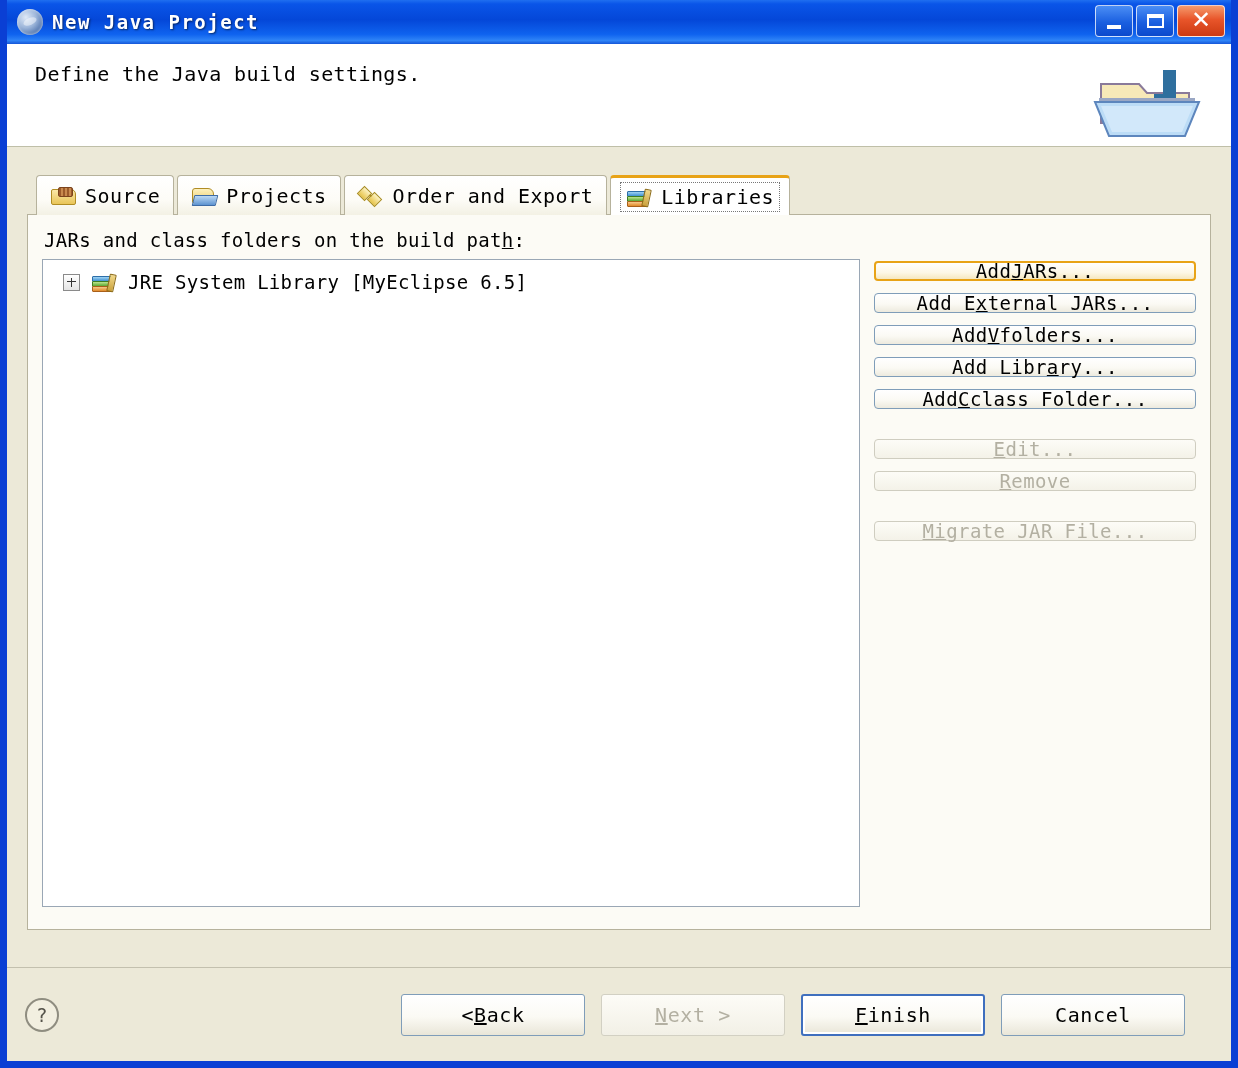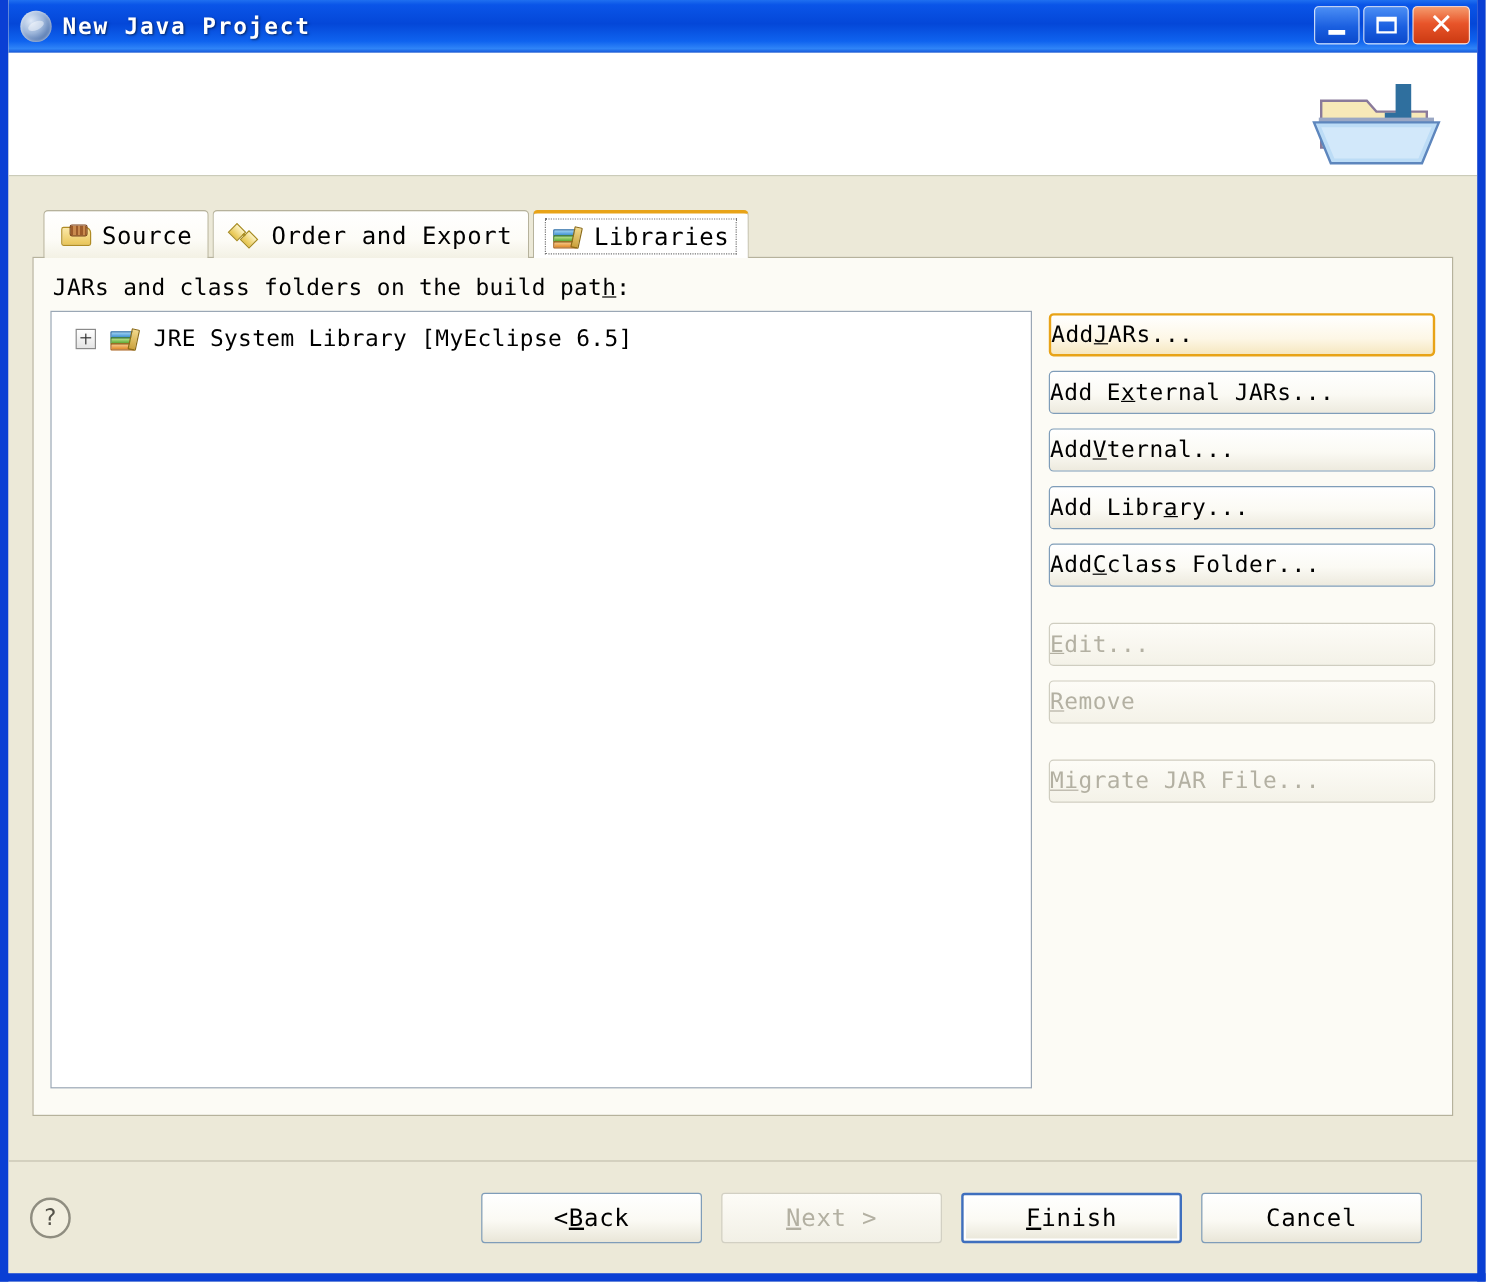--- a/index.html
+++ b/index.html
@@ -320,30 +320,30 @@
   }
 
   
   #sidebuttons {
     flex: 1 1 auto;
     display: flex;
     flex-direction: column;
     padding-top: 2px;
   }
   .btn {
-    height: 36px;
+    height: 20px;
     border: 1px solid #7f9db9;
     border-radius: 4px;
     background: linear-gradient(to bottom,#ffffff 0%,#fbfaf4 55%,#edeade 100%);
     font-family: "DejaVu Sans Mono", "Liberation Mono", monospace;
     font-size: 19px;
     color: #000;
     display: flex;
     align-items: center;
-    justify-content: flex-start;
+    justify-content: center;
     letter-spacing: .4px;
     box-sizing: border-box;
     white-space: nowrap;
   }
   .btn u { text-decoration: underline; }
   .btn.focus {
     border: 2px solid #e8a317;
     background: linear-gradient(to bottom,#ffffff 0%,#fdf7e6 60%,#f6e7c0 100%);
   }
   .btn.disabled {
@@ -420,20 +420,21 @@
       <div class="winbtn max">
         <div class="glyph-max"></div>
       </div>
       <div class="winbtn close">
         <div class="glyph-close">✕</div>
       </div>
     </div>
   </div>
 
   <div id="header">
+    <div id="header-desc">Define the Java build settings.</div>
     <svg id="header-icon" viewBox="0 0 132 78">
       <path d="M20 20 h38 l8 9 h42 v30 h-88 z" fill="#f7e9b8" stroke="#8a7a9a" stroke-width="2"></path>
       <rect x="82" y="6" width="13" height="30" fill="#2f6f9e"></rect>
       <path d="M82 30 h13 v8 h-22 v-8 z" fill="#2f6f9e"></path>
       <rect x="18" y="34" width="96" height="4" fill="#9aa7c4"></rect>
       <path d="M14 38 h104 l-14 34 h-76 z" fill="#bcdcf6" stroke="#5d86bd" stroke-width="2"></path>
       <path d="M20 42 h92 l-11 26 h-70 z" fill="#d9ecfb" opacity="0.75"></path>
     </svg>
   </div>
 
@@ -444,20 +445,29 @@
       <div class="tab">
         <div class="tab-inner">
           <div class="icon16 ic-src">
             <div class="f-back"></div>
               <div class="f-pkg"></div>
           </div>
           <span>Source</span>
         </div>
       </div>
 
+      <div class="tab">
+        <div class="tab-inner">
+          <div class="icon16 ic-prj">
+            <div class="f-back"></div>
+              <div class="f-front"></div>
+          </div>
+          <span>Projects</span>
+        </div>
+      </div>
 
       <div class="tab">
         <div class="tab-inner">
           <div class="icon16 ic-ord">
             <div class="lnk"></div>
               <div class="dia d1"></div>
               <div class="dia d2"></div>
           </div>
           <span>Order and Export</span>
         </div>
@@ -508,21 +518,21 @@
           <div class="btn">
             <span>Add E</span>
               <u>x</u>
               <span>ternal JARs...</span>
           </div>
           <div class="gap-sm"></div>
 
           <div class="btn">
             <span>Add </span>
               <u>V</u>
-              <span>ternal...</span>
+              <span>folders...</span>
           </div>
           <div class="gap-sm"></div>
 
           <div class="btn">
             <span>Add Libr</span>
               <u>a</u>
               <span>ry...</span>
           </div>
           <div class="gap-sm"></div>
 

